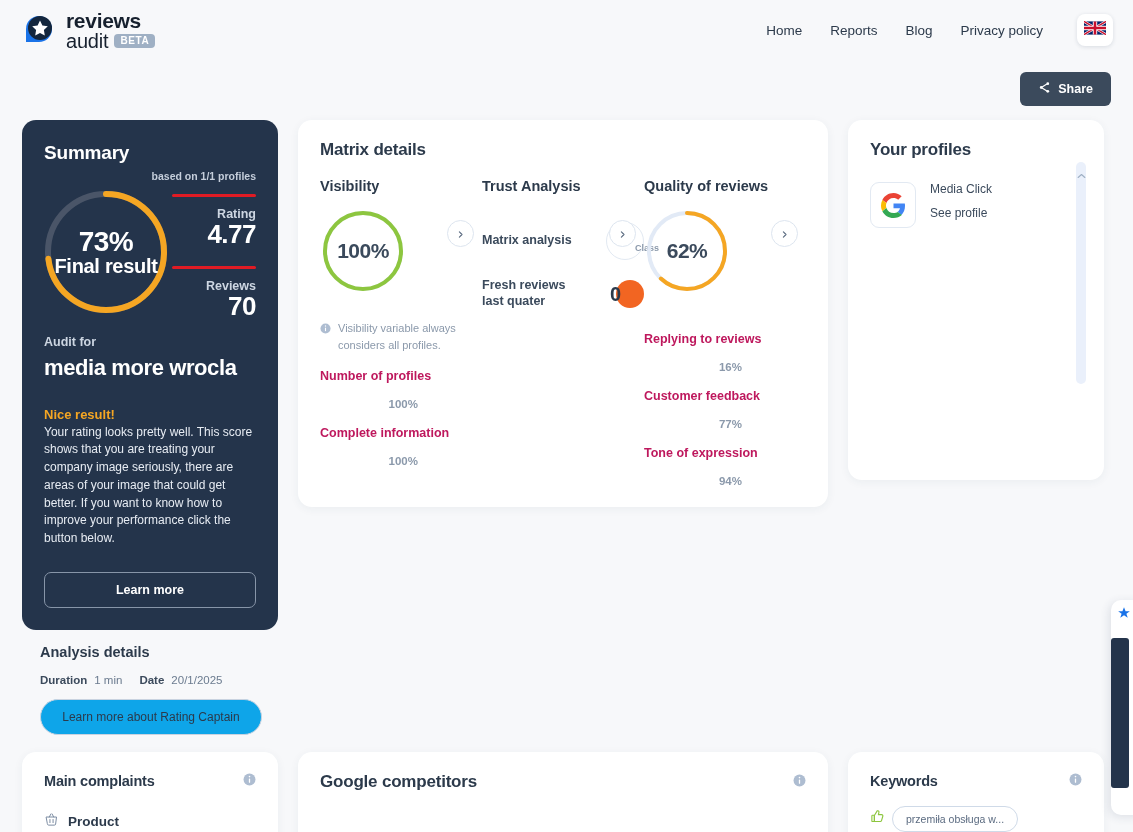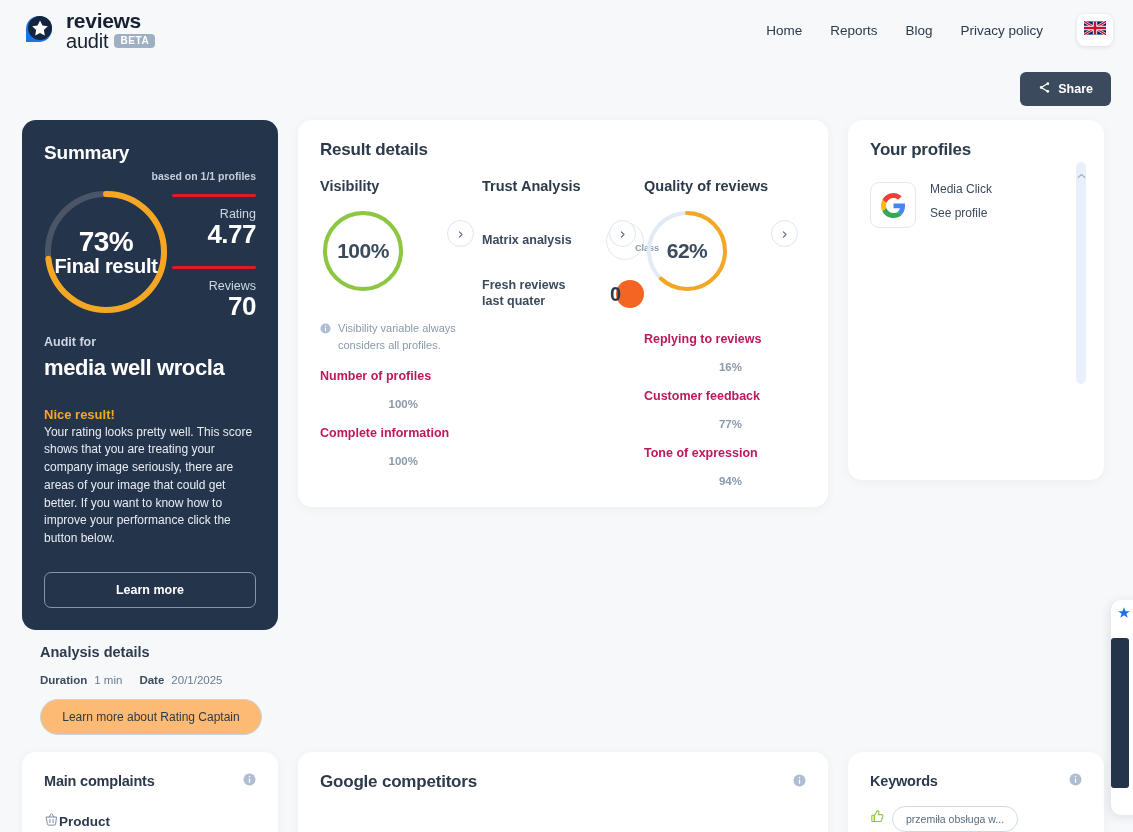--- a/index.html
+++ b/index.html
@@ -77,21 +77,21 @@
   .sum-mid { display: flex; align-items: flex-start; margin-top: 4px; }
   .donut-big { position: relative; width: 132px; height: 132px; margin-left: -4px; }
   .donut-big .lbl {
     position: absolute; inset: 0; display: flex; flex-direction: column;
     align-items: center; justify-content: center; line-height: 1.0;
   }
   .donut-big .v { font-size: 28px; font-weight: bold; letter-spacing: -.5px; }
   .donut-big .c { font-size: 20px; font-weight: bold; letter-spacing: -.3px; }
   .sum-right { margin-left: auto; width: 84px; padding-top: 8px; }
   .redline { height: 3px; background: #e01b24; border-radius: 2px; margin: 0 0 10px 0; }
-  .stat-k { font-size: 12.5px; color: #cdd6e2; font-weight: normal; text-align: right; }
+  .stat-k { font-size: 12.5px; color: #cdd6e2; font-weight: bold; text-align: right; }
   .stat-v { font-size: 26px; font-weight: bold; text-align: right; line-height: 1.05; letter-spacing: -.5px; }
   .audit-for { font-size: 12.5px; color: #cdd6e2; font-weight: bold; margin-top: 14px; }
   .audit-name { font-size: 22px; font-weight: bold; letter-spacing: -.4px; margin-top: 6px; }
   .nice { color: #f5a623; font-size: 13px; font-weight: bold; margin-top: 26px; }
   .nice-body { font-size: 12px; line-height: 1.48; color: #e7ecf3; margin-top: 2px; font-weight: 500;}
   .learn-btn {
     margin-top: 24px; width: 100%;
     background: transparent; color: #fff;
     border: 1px solid #8795a8; border-radius: 7px;
     padding: 10px 0; font-size: 12.5px; font-weight: bold; cursor: pointer;
@@ -99,21 +99,21 @@
   }
 
   
   .analysis { margin-top: 14px; padding: 0 18px; }
   .analysis h3 { font-size: 14.5px; font-weight: bold; color: #2c3a4b; }
   .an-row { display: flex; align-items: center; gap: 7px; margin-top: 14px; font-size: 11.5px; }
   .an-k { font-weight: bold; color: #3b4a5c; }
   .an-v { color: #6b7b8f; }
   .rc-btn {
     margin-top: 13px; width: 222px;
-    background: #fdba74; border: 1px solid #c9d3e0; border-radius: 20px;
+    background: #0ea5e9; border: 1px solid #c9d3e0; border-radius: 20px;
     padding: 10px 0; font-size: 12px; font-weight: 500; color: #2c3a4b;
     cursor: pointer; font-family: "Liberation Sans", sans-serif;
   }
 
   
   .rd-cols { display: flex; margin-top: 18px; }
   .rd-col { width: 170px; position: relative; }
   .rd-h { font-size: 14.5px; font-weight: bold; color: #2c3a4b; }
   .donut-sm { position: relative; width: 86px; height: 86px; margin-top: 14px; }
   .donut-sm .lbl {
@@ -162,21 +162,21 @@
   .pf-scroll {
     position: absolute; right: 18px; top: 42px; width: 10px; height: 222px;
     background: #eaf0fb; border-radius: 5px; cursor: pointer;
     display: flex; justify-content: center; padding-top: 3px;
   }
 
   
   .card-head { display: flex; align-items: center; }
   .info-ico { margin-left: auto; }
   .cp-item { margin-top: 22px; }
-  .cp-top { display: flex; align-items: center; gap: 0; }
+  .cp-top { display: flex; align-items: center; gap: 9px; }
   .cp-lbl { font-size: 13.5px; font-weight: bold; color: #2c3a4b; }
 
   
   .kw-row { display: flex; align-items: center; gap: 7px; margin-top: 16px; }
   .kw-pill {
     border: 1px solid #cfdae8; border-radius: 16px; padding: 6px 13px;
     font-size: 10.5px; color: #5b6b80; background: #fff;
     white-space: nowrap; overflow: hidden; text-overflow: ellipsis; max-width: 152px;
     cursor: pointer;
   }
@@ -270,42 +270,42 @@
           <div class="redline"></div>
           <div class="stat-k">Rating</div>
           <div class="stat-v">4.77</div>
           <div class="redline" style="margin-top:18px"></div>
           <div class="stat-k">Reviews</div>
           <div class="stat-v">70</div>
         </div>
       </div>
 
       <div class="audit-for">Audit for</div>
-      <div class="audit-name">media well wrocla</div>
+      <div class="audit-name">media more wrocla</div>
 
       <div class="nice">Nice result!</div>
       <div class="nice-body">Your rating looks pretty well. This score shows that you are treating your company image seriously, there are areas of your image that could get better. If you want to know how to improve your performance click the button below.</div>
 
       <button class="learn-btn">Learn more</button>
     </div>
 
     <div class="analysis">
       <h3>Analysis details</h3>
       <div class="an-row">
         <span class="an-k">Duration</span>
         <span class="an-v">1 min</span>
         <span class="an-k" style="margin-left:10px">Date</span>
         <span class="an-v">20/1/2025</span>
       </div>
       <button class="rc-btn">Learn more about Rating Captain</button>
     </div>
   </div>
 
   <div class="card" style="min-height:372px">
-    <div class="card-title">Result details</div>
+    <div class="card-title">Matrix details</div>
 
     <div class="rd-cols">
 
       <div class="rd-col">
         <div class="rd-h">Visibility</div>
         <div class="donut-sm">
           <svg width="86" height="86" viewBox="0 0 86 86">
             <circle cx="43" cy="43" r="38" fill="none" stroke="#e8eef8" stroke-width="4"></circle>
             <circle cx="43" cy="43" r="38" fill="none" stroke="#8dc63f" stroke-width="4" stroke-linecap="round" stroke-dasharray="238.8 238.8" transform="rotate(-90 43 43)"></circle>
           </svg>

